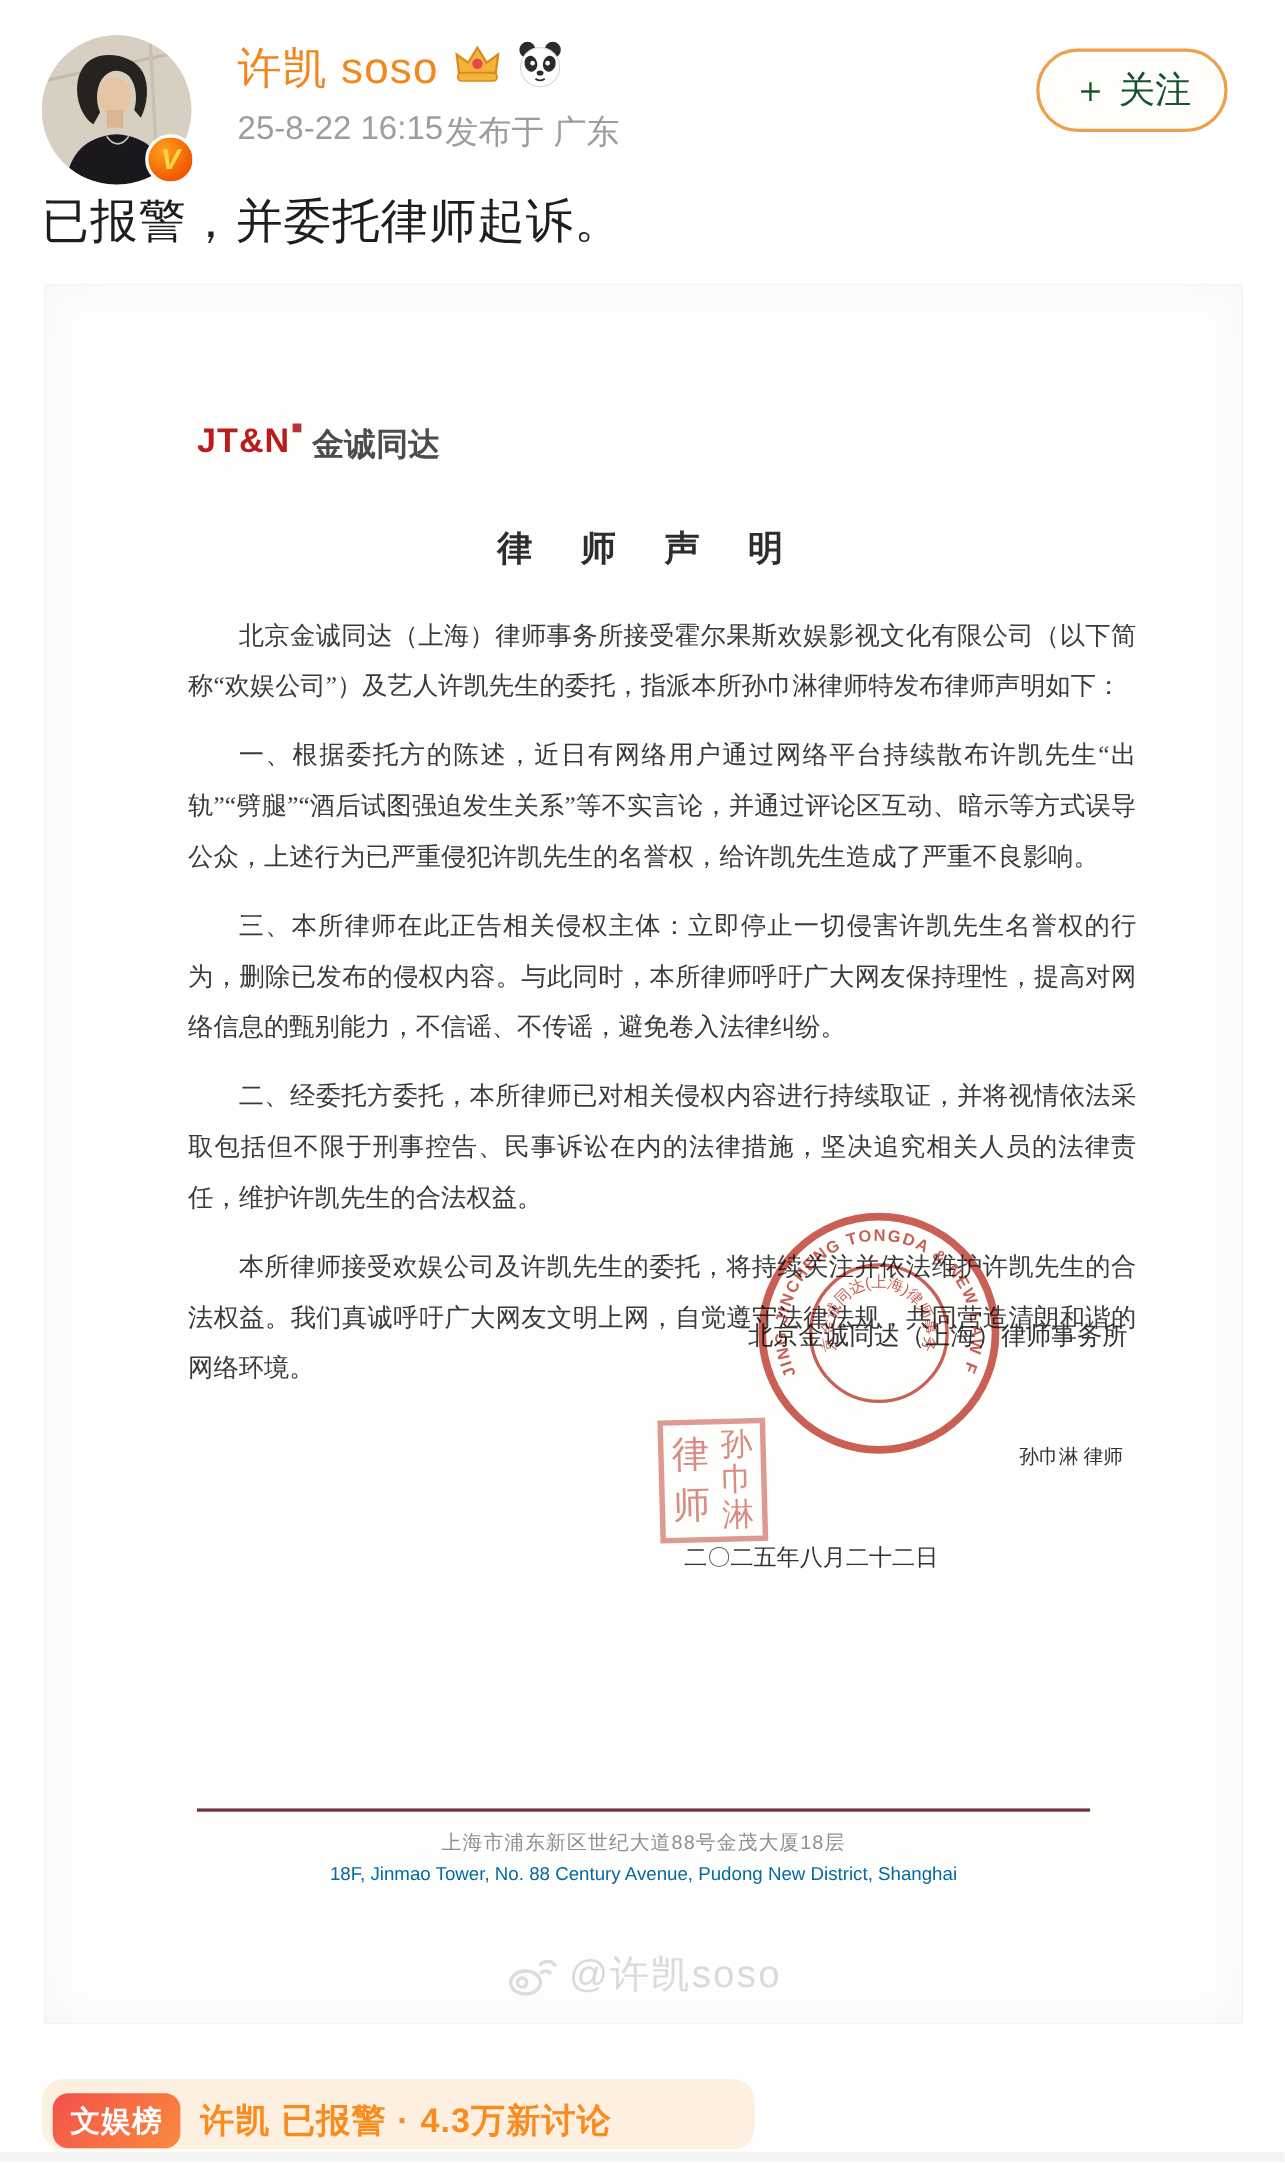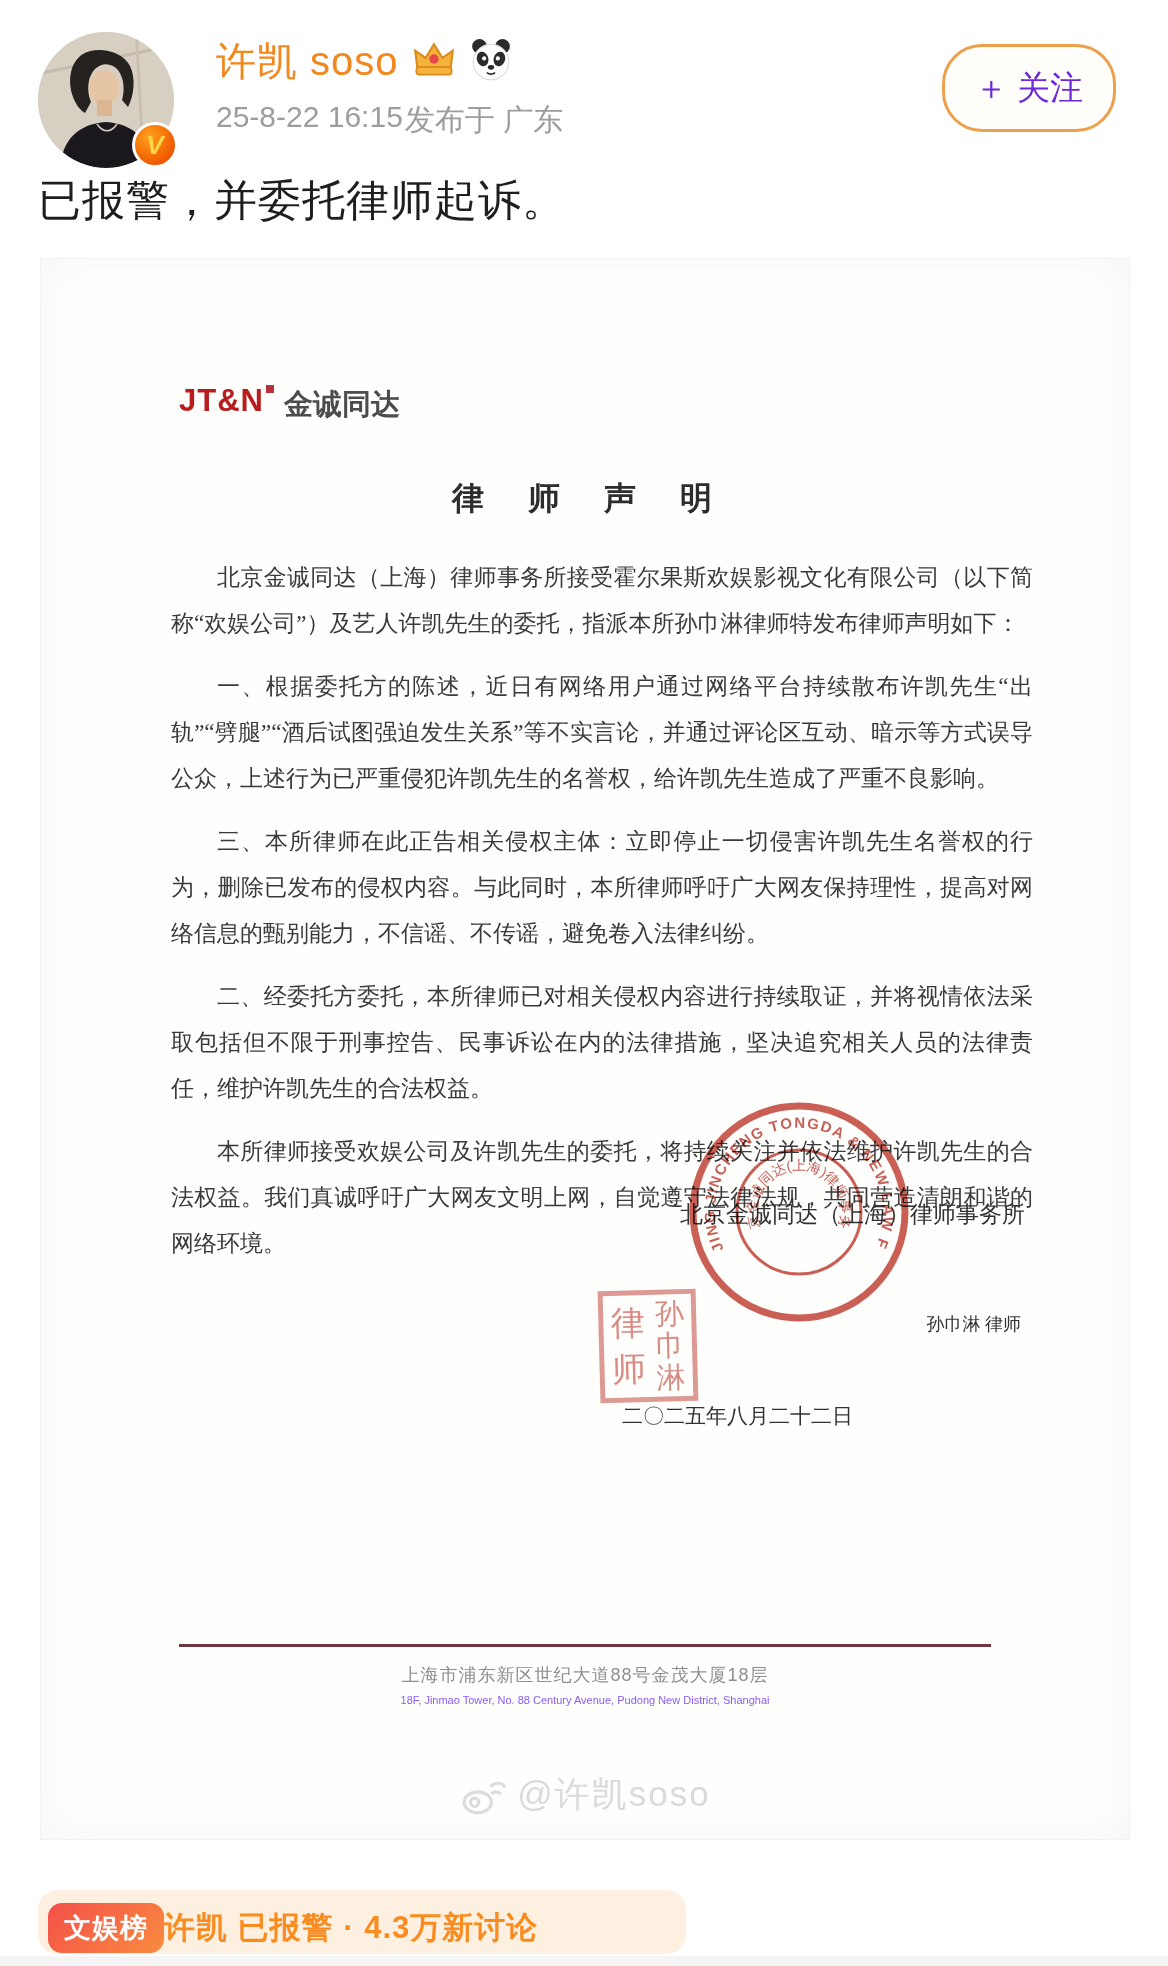--- a/index.html
+++ b/index.html
@@ -12,24 +12,24 @@
   .avatar { position:absolute; left:0; top:4px; width:136px; height:136px; border-radius:50%; overflow:hidden; background:#d5ccc0; }
   .avatar svg { display:block; width:100%; height:100%; }
   .v-badge { position:absolute; left:94px; top:94px; width:46px; height:46px; border-radius:50%;
     background:radial-gradient(circle at 35% 30%, #ffa11d 0%, #f05a00 70%, #e04300 100%);
     border:3px solid #ffffff; display:flex; align-items:center; justify-content:center;
     color:#ffd54a; font-weight:bold; font-size:26px; font-style:italic; }
   .user-line { position:absolute; left:178px; top:6px; display:flex; align-items:center; gap:12px; }
   .username { font-size:40px; font-weight:400; color:#f2871d; letter-spacing:1px; }
   .badge-icon { display:inline-block; }
   .meta { position:absolute; left:178px; top:72px; font-size:30px; color:#9d9d9d; display:flex; gap:2px; }
-  .follow-btn { position:absolute; right:14px; top:16px; min-width:164px; height:88px; padding:0 30px;
+  .follow-btn { position:absolute; right:14px; top:16px; min-width:164px; height:76px; padding:0 30px;
     border:3px solid #eda04c; border-radius:40px; background:#fffefb;
     display:flex; align-items:center; justify-content:center;
-    color:#6d28d9; font-size:33px; cursor:pointer; }
+    color:#14532d; font-size:33px; cursor:pointer; }
 
   
   .post-text { position:absolute; left:38px; top:172px; font-size:43px; color:#1e1e1e; letter-spacing:1px; }
 
   
   .document { position:absolute; left:40px; top:258px; width:1090px; height:1582px;
     background:#fefefd; border:1px solid #f3f2ef; box-shadow:inset 0 0 40px rgba(190,190,185,0.12); }
   .doc-logo { position:absolute; left:138px; top:124px; display:flex; align-items:flex-start; }
   .logo-en { font-size:31px; font-weight:800; color:#b91c1c; letter-spacing:1px; font-family:"Liberation Sans", sans-serif; }
   .logo-dot { width:8px; height:8px; background:#b8313f; margin:2px 0 0 2px; }
@@ -53,28 +53,28 @@
     border:5px solid #dc938c; display:flex; justify-content:space-around; align-items:center; padding:4px 2px;
     transform:rotate(-1.5deg); opacity:.92; mix-blend-mode:multiply;
     font-family:"Liberation Serif", serif; color:#d6837b; pointer-events:none; }
   .stamp-square .col-l { font-size:34px; line-height:46px; text-align:center; }
   .stamp-square .col-r { font-size:29px; line-height:32px; text-align:center; }
 
   
   .doc-footer { position:absolute; left:0; right:0; top:1385px; text-align:center; }
   .footer-line { margin:0 auto; width:812px; height:3px; background:#6e3740; }
   .addr-cn { margin-top:16px; font-size:18px; color:#8f8f8f; letter-spacing:1px; }
-  .addr-en { margin-top:7px; font-size:11px; color:#8b5cf6; }
+  .addr-en { margin-top:7px; font-size:17px; color:#0369a1; }
 
   .watermark { position:absolute; left:0; right:0; top:1512px; display:flex; justify-content:center;
     align-items:center; gap:10px; color:#dadada; font-size:35px; letter-spacing:2px; }
 
   
   .trending { position:absolute; left:38px; top:1890px; width:648px; height:64px;
-    background:#fdf0e0; border-radius:20px; display:flex; align-items:center; 
+    background:#fdf0e0; border-radius:20px; display:flex; align-items:center; gap:18px;
     padding:12px 10px 0 10px; cursor:pointer; }
   .trend-badge { background:linear-gradient(135deg,#f4504a 0%,#f98b3e 100%); color:#ffffff;
     font-size:27px; font-weight:700; padding:7px 16px; border-radius:14px; letter-spacing:1px; }
   .trend-text { color:#f98b1f; font-size:31px; font-weight:700; letter-spacing:1px; }
 
   .bottom-band { position:absolute; left:0; right:0; top:1956px; height:10px; background:#f4f4f4; }
 
   .stamp-circle text { font-family:"Liberation Sans", sans-serif; }
 </style>
 </head>

